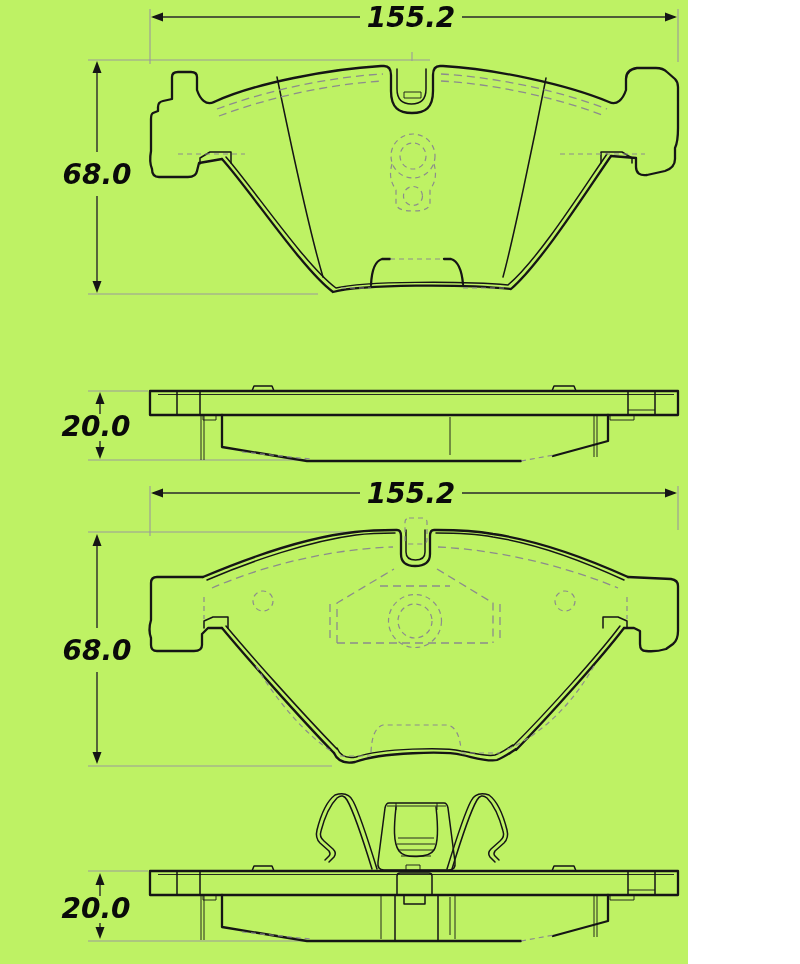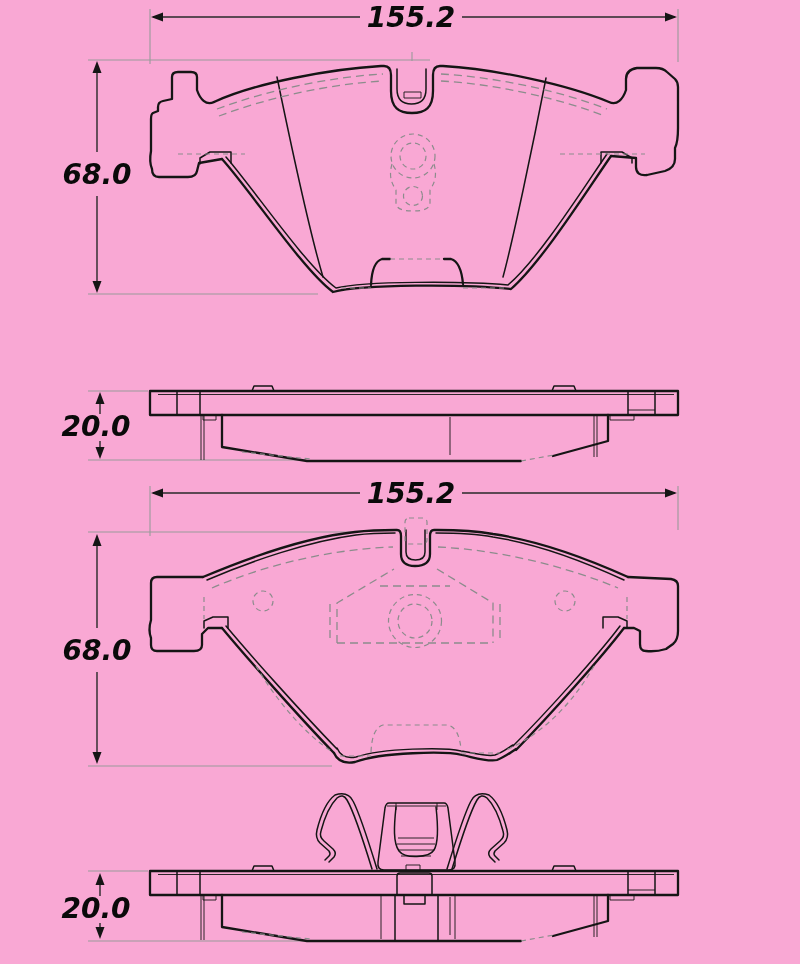--- a/index.html
+++ b/index.html
@@ -1,16 +1,16 @@
 <!DOCTYPE html>
 <html><head>
 <meta charset="utf-8">
 <style>
   html,body{margin:0;padding:0;background:#fff;}
-  .canvas{width:800px;height:964px;background:#f9a8d4;position:relative;overflow:hidden;}
+  .canvas{width:688px;height:964px;background:#bef264;position:relative;overflow:hidden;}
   svg{display:block;}
   .s-out {fill:none;stroke:#151515;stroke-width:2.3;stroke-linejoin:round;stroke-linecap:round;}
   .s-med {fill:none;stroke:#151515;stroke-width:1.5;stroke-linejoin:round;stroke-linecap:round;}
   .s-thin{fill:none;stroke:#151515;stroke-width:0.9;stroke-linejoin:round;}
   .s-dash{fill:none;stroke:#8c8c8c;stroke-width:1.3;stroke-dasharray:8 5;}
   .s-dash2{fill:none;stroke:#8c8c8c;stroke-width:1.2;stroke-dasharray:5 4;}
   .s-dim {fill:none;stroke:#2a2a2a;stroke-width:1.4;}
   .s-ext {fill:none;stroke:#9a9a9a;stroke-width:1.1;}
   .arrow {fill:#151515;stroke:none;}
   .dim-text{font-family:"DejaVu Sans", sans-serif;font-style:italic;font-weight:bold;

